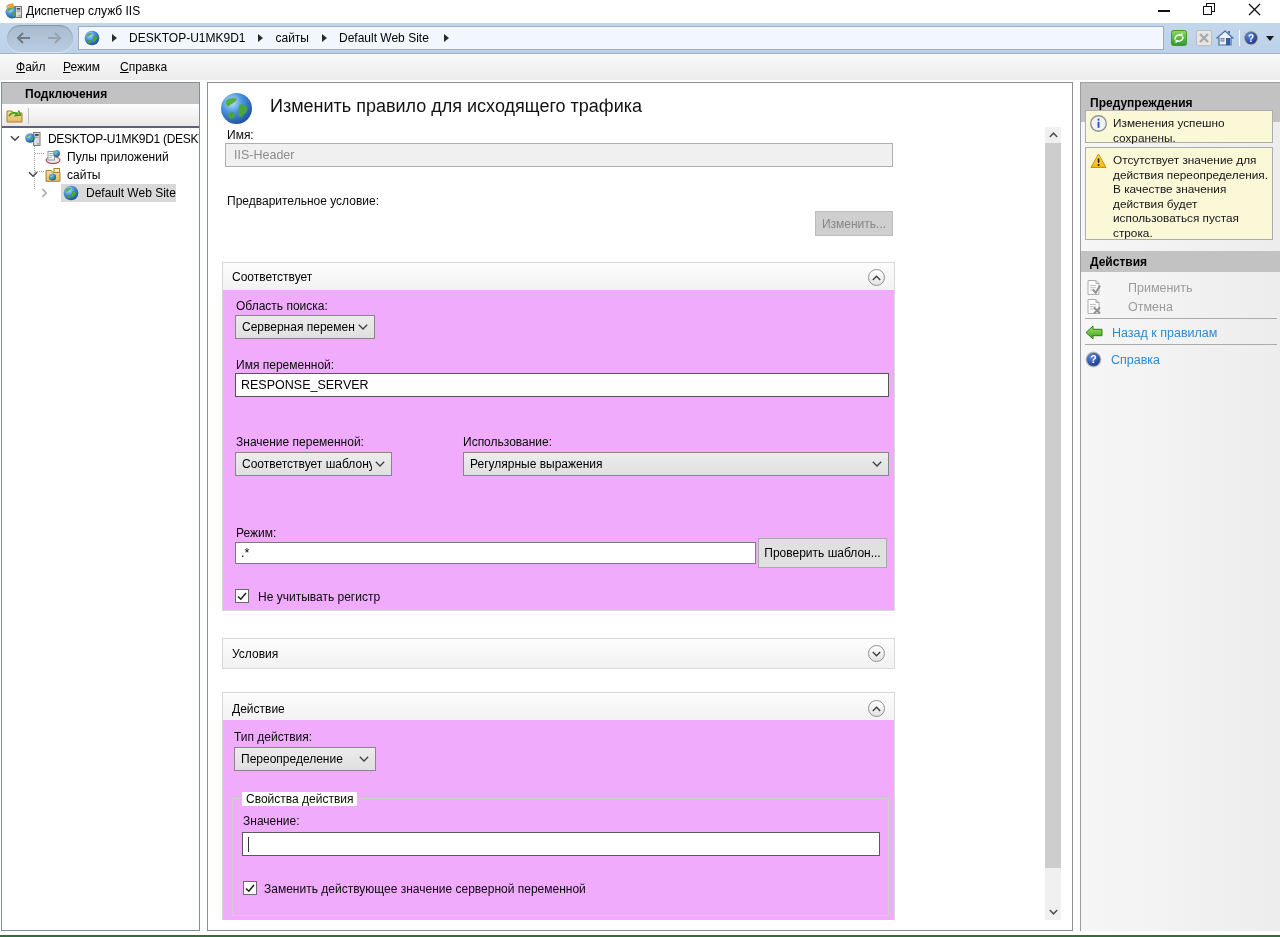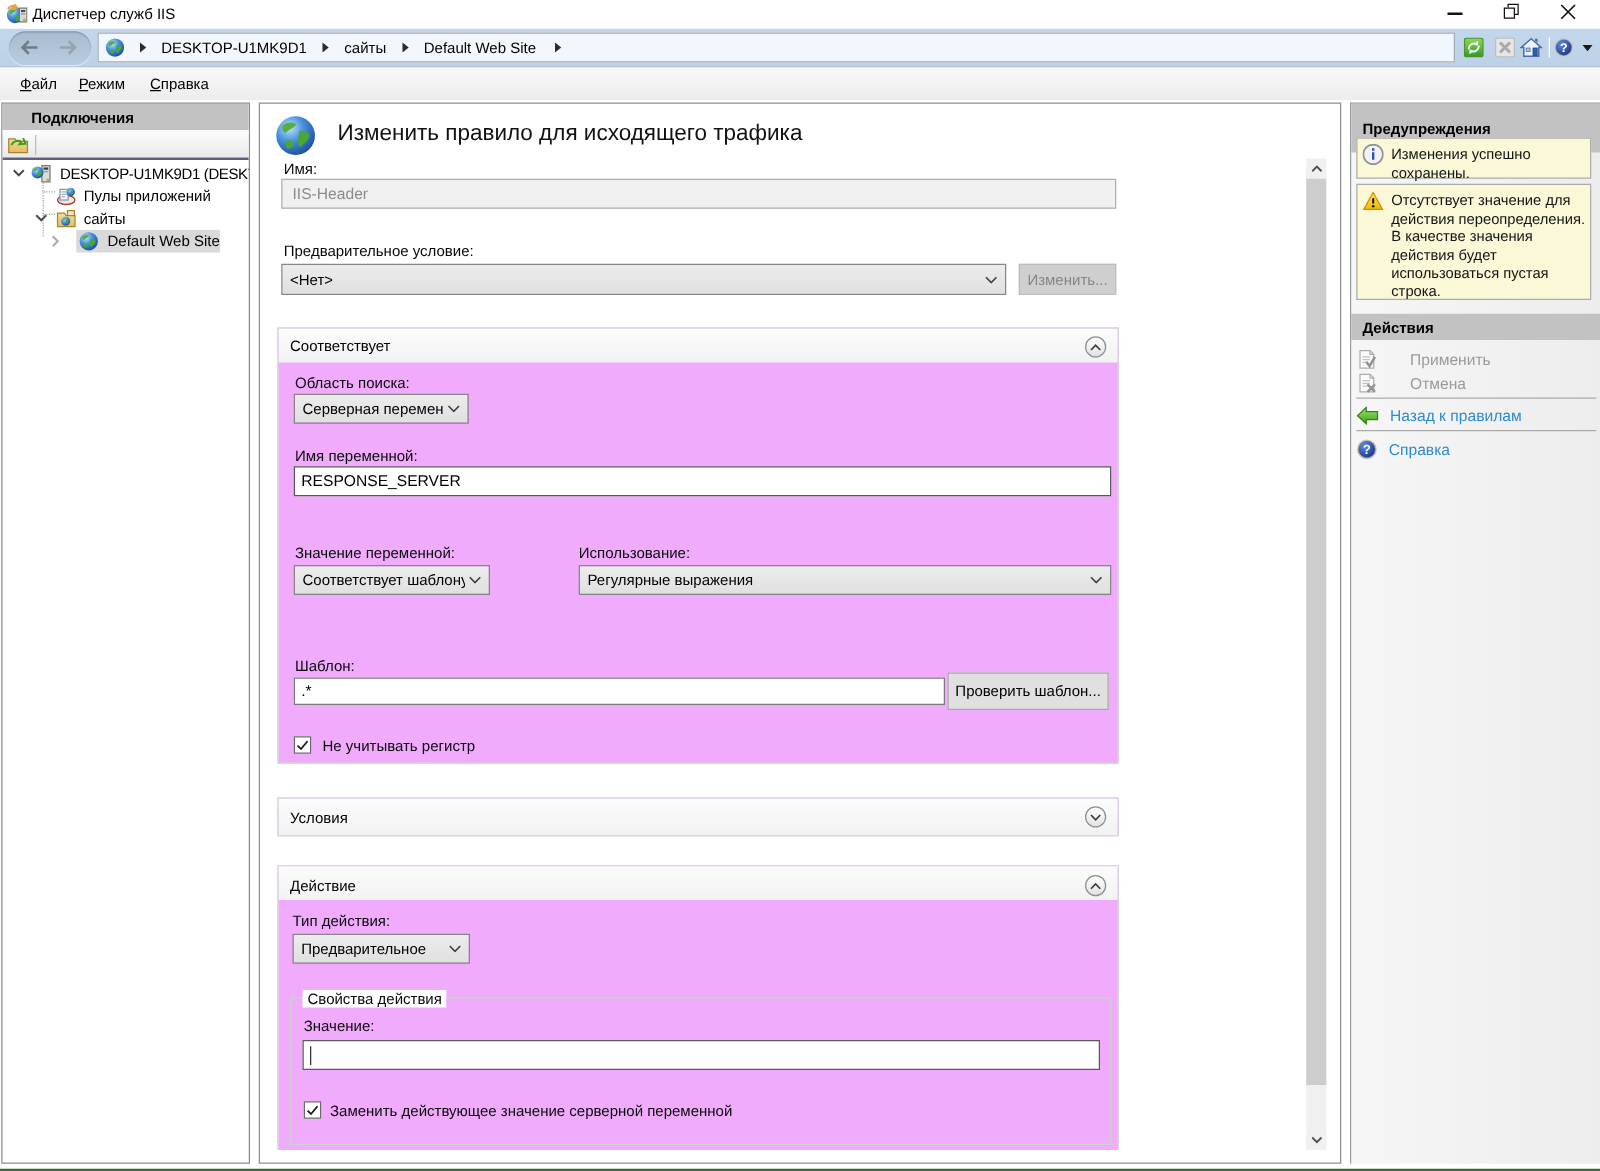--- a/index.html
+++ b/index.html
@@ -291,26 +291,20 @@
       <path d="M3 4.2 C4.8 2.6 6.8 2.7 8.3 3.6 C7.3 5.2 5.4 5.6 3.9 7.1 C2.8 6.1 2.6 5 3 4.2Z" fill="#55B03C"></path>
       <path d="M9.4 6.2 C11.4 5.7 12.9 6.7 13.4 8.1 C12.9 10 11.4 11 9.9 12.4 C8.5 11.4 8.9 9.5 9.4 6.2Z" fill="#4AA636"></path>
       <path d="M4.4 10 C5.9 9.5 6.9 10.2 7.4 11.4 C6.9 12.7 5.7 13.3 4.7 12.9 C3.9 12 4 11 4.4 10Z" fill="#4AA636"></path>
     </svg>
     <div class="abs nw" id="page-title">Изменить правило для исходящего трафика</div>
 
     <div class="abs lbl" style="left:19px;top:45px">Имя:</div>
     <div class="input disabled" style="left:17px;top:60px;width:668px;height:24px">IIS-Header</div>
 
     <div class="abs lbl" style="left:19px;top:111px">Предварительное условие:</div>
-    <div class="combo" style="left:17px;top:128px;width:580px;height:25px">
-      <span>&lt;Нет&gt;</span>
-      <svg width="10" height="6" viewBox="0 0 10 6">
-          <path d="M0.8 0.8 L5 5 L9.2 0.8" stroke="#3F3F3F" stroke-width="1.3" fill="none"></path>
-        </svg>
-    </div>
     <div class="btn disabled" style="left:607px;top:128px;width:78px;height:25px">Изменить...</div>
 
     <div class="section" style="left:14px;top:179px;width:673px;height:349px">
       <div class="section-head"></div>
       <div class="section-title">Соответствует</div>
       <div class="sec-chev" style="left:645px;top:6px">
         <svg width="9" height="6" viewBox="0 0 9 6">
             <path d="M0.8 5 L4.5 1.2 L8.2 5" stroke="#3A3A3A" stroke-width="1.3" fill="none"></path>
           </svg>
       </div>
@@ -330,21 +324,21 @@
         <svg width="10" height="6" viewBox="0 0 10 6">
             <path d="M0.8 0.8 L5 5 L9.2 0.8" stroke="#3F3F3F" stroke-width="1.3" fill="none"></path>
           </svg>
       </div>
       <div class="combo" style="left:240px;top:189px;width:426px;height:24px">
         <span>Регулярные выражения</span>
         <svg width="10" height="6" viewBox="0 0 10 6">
             <path d="M0.8 0.8 L5 5 L9.2 0.8" stroke="#3F3F3F" stroke-width="1.3" fill="none"></path>
           </svg>
       </div>
-      <div class="abs lbl" style="left:13px;top:263px">Шаблон:</div>
+      <div class="abs lbl" style="left:13px;top:263px">Режим:</div>
       <div class="input" style="left:12px;top:279px;width:521px;height:22px;border-color:#7A7A7A">.*</div>
       <div class="btn" style="left:535px;top:275px;width:129px;height:30px">Проверить шаблон...</div>
       <div class="checkbox" style="left:12px;top:326px">
         <svg width="10" height="9" viewBox="0 0 10 9">
             <path d="M1 4.5 L3.8 7.2 L9 1" stroke="#1F1F1F" stroke-width="1.5" fill="none"></path>
           </svg>
       </div>
       <div class="abs lbl" style="left:35px;top:327px">Не учитывать регистр</div>
     </div>
 
@@ -361,21 +355,21 @@
     <div class="section" style="left:14px;top:609px;width:673px;height:228px;border-bottom:none">
       <div class="section-head"></div>
       <div class="section-title" style="top:9px">Действие</div>
       <div class="sec-chev" style="left:645px;top:7px">
         <svg width="9" height="6" viewBox="0 0 9 6">
             <path d="M0.8 5 L4.5 1.2 L8.2 5" stroke="#3A3A3A" stroke-width="1.3" fill="none"></path>
           </svg>
       </div>
       <div class="abs lbl" style="left:11px;top:37px">Тип действия:</div>
       <div class="combo" style="left:11px;top:54px;width:142px;height:24px">
-        <span>Предварительное</span>
+        <span>Переопределение</span>
         <svg width="10" height="6" viewBox="0 0 10 6">
             <path d="M0.8 0.8 L5 5 L9.2 0.8" stroke="#3F3F3F" stroke-width="1.3" fill="none"></path>
           </svg>
       </div>
       <div class="groupbox" style="left:9px;top:105px;width:657px;height:118px">
         <div class="groupbox-legend">Свойства действия</div>
         <div class="abs lbl" style="left:10px;top:15px">Значение:</div>
         <div class="input" style="left:9px;top:33px;width:638px;height:24px;border-color:#5A5A5A">
           <span></span>
           <div style="width:1px;height:15px;background:#333"></div>

